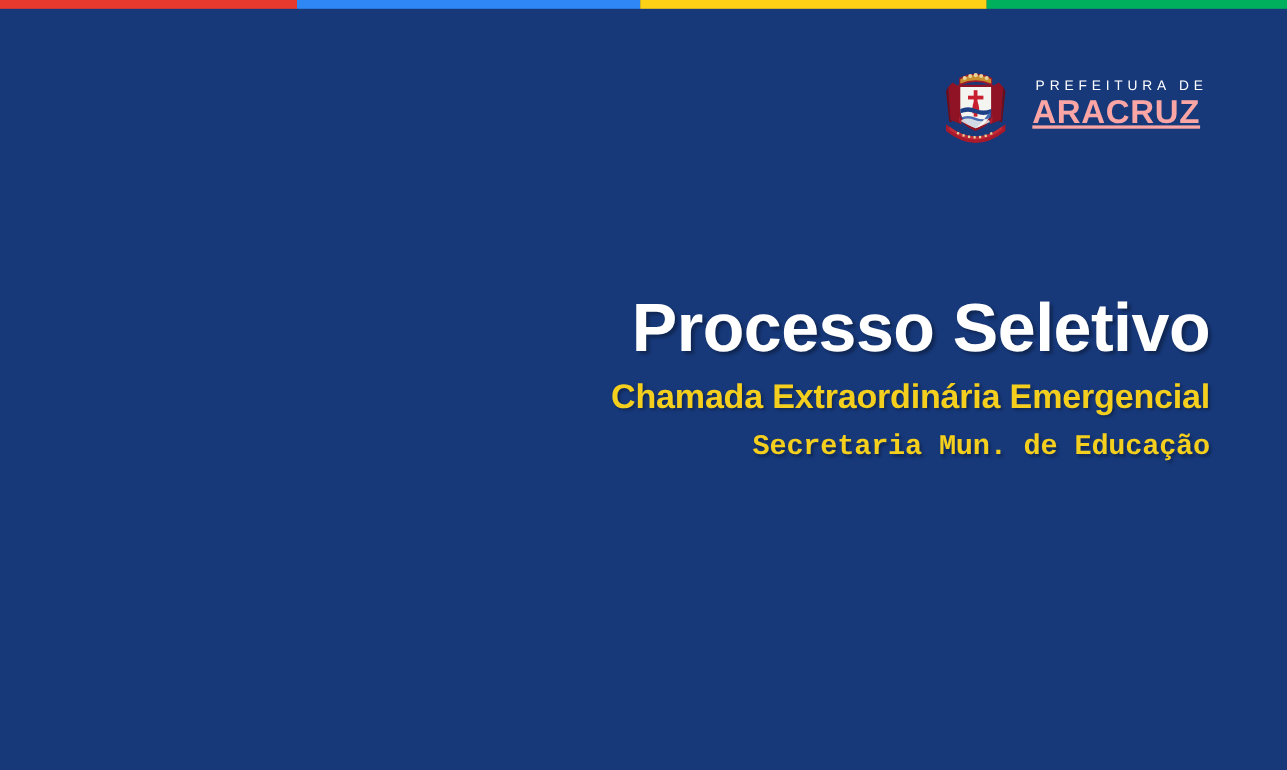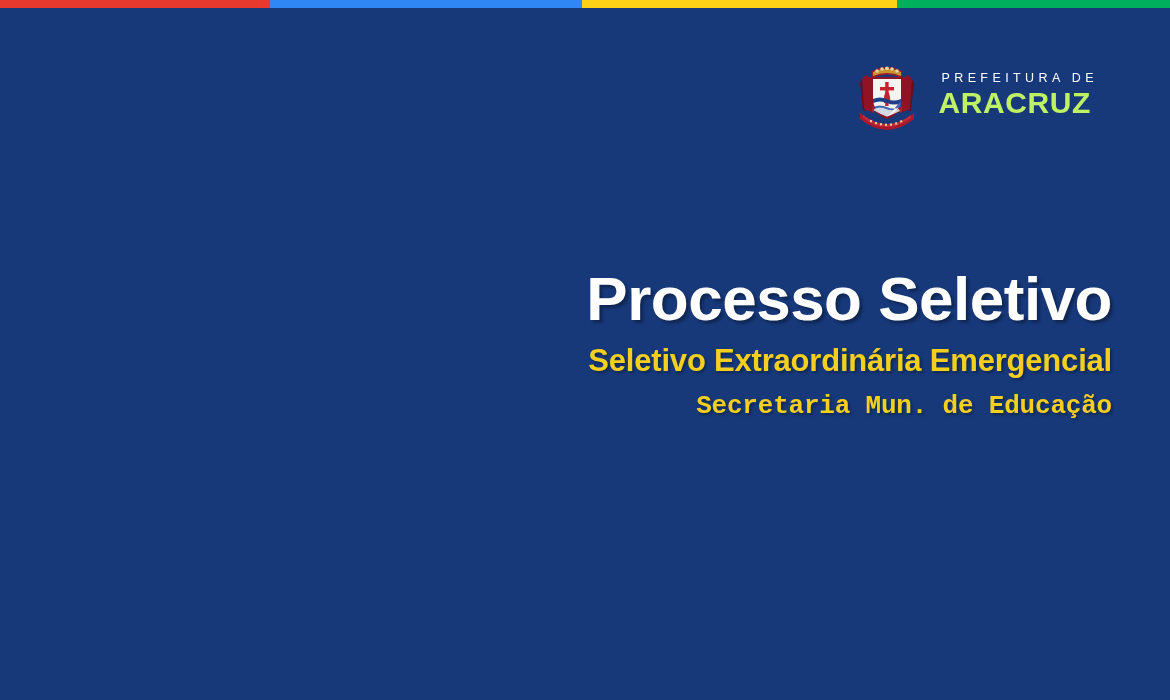--- a/index.html
+++ b/index.html
@@ -59,30 +59,31 @@
   .brand-pref {
     color: #ffffff;
     font-size: 12.5px;
     font-weight: 400;
     letter-spacing: 4.4px;
     padding-left: 3px;
     margin-bottom: 4px;
   }
 
   .brand-city {
-    color: #bef264;
+    color: #fca5a5;
     font-size: 30px;
     font-weight: 700;
     letter-spacing: 0.6px;
+    text-decoration: underline;
   }
 
   
   .headline {
     position: absolute;
-    right: 58px;
+    right: 70px;
     top: 268px;
     width: 820px;
     text-align: right;
   }
 
   .title-main {
     color: #ffffff;
     font-size: 62px;
     font-weight: 700;
     line-height: 1.0;
@@ -169,15 +170,15 @@
   </svg>
 
   <div class="brand-text">
     <div class="brand-pref">PREFEITURA DE</div>
     <div class="brand-city">ARACRUZ</div>
   </div>
 </div>
 
 <div class="headline">
   <div class="title-main" style="color: rgb(255, 255, 255);">Processo Seletivo</div>
-  <div class="title-sub1" style="color: rgb(245, 207, 30);">Seletivo Extraordinária Emergencial</div>
+  <div class="title-sub1" style="color: rgb(245, 207, 30);">Chamada Extraordinária Emergencial</div>
   <div class="title-sub2" style="color: rgb(245, 207, 30);">Secretaria Mun. de Educação</div>
 </div>
 
 </body></html>

